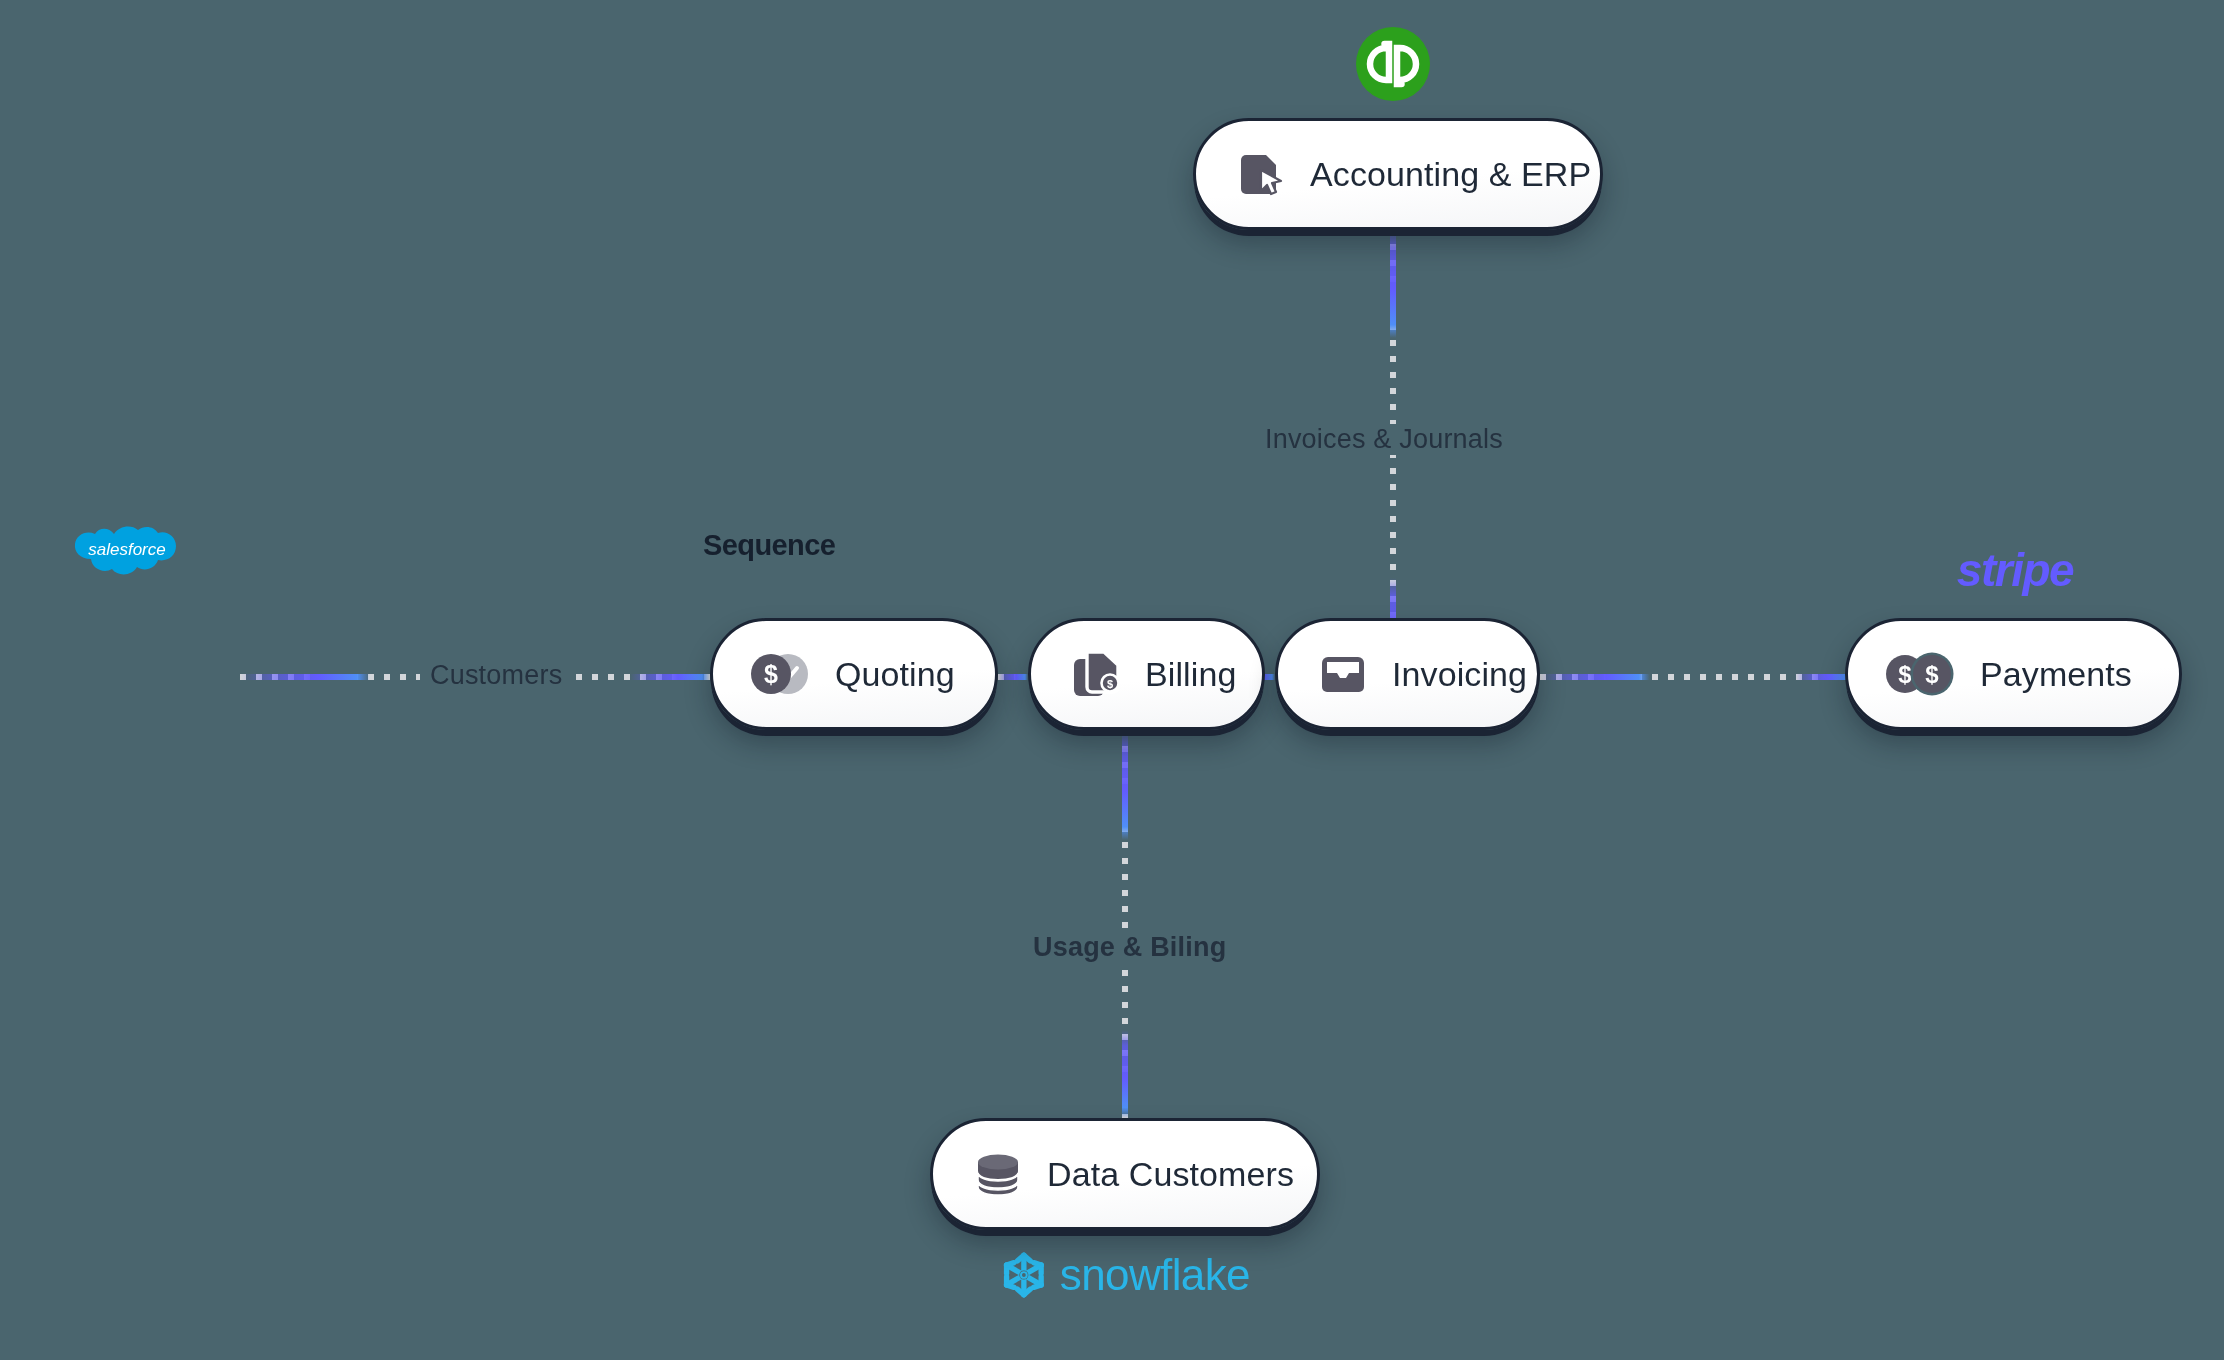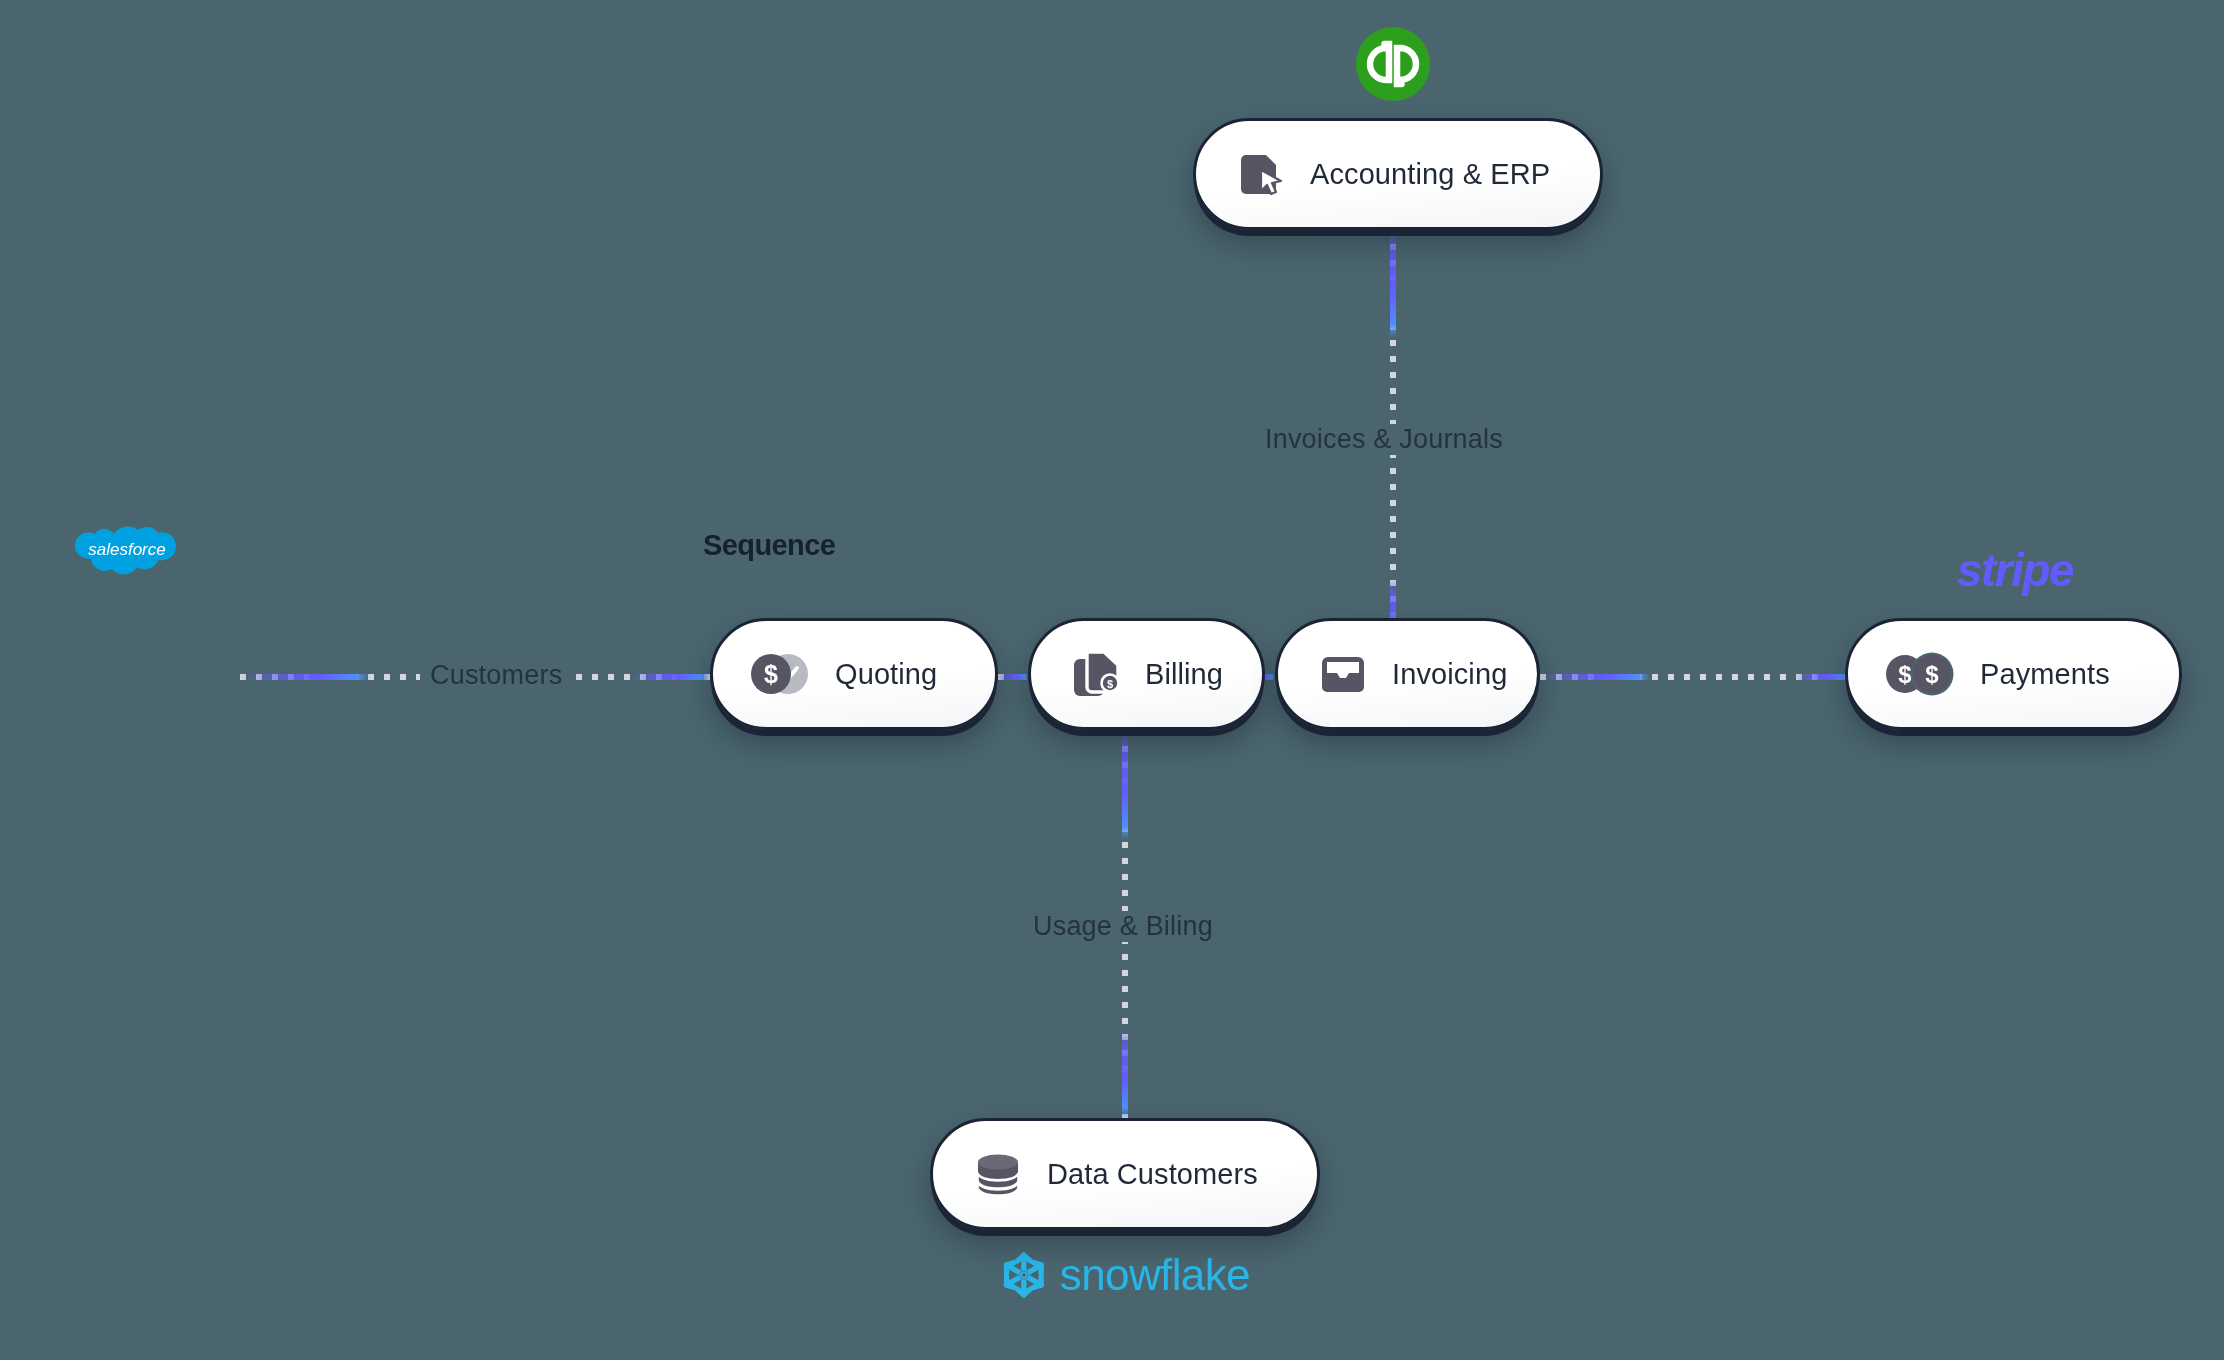--- a/index.html
+++ b/index.html
@@ -78,21 +78,21 @@
   .node-icon {
     flex: 0 0 auto;
     width: 54px;
     height: 54px;
     margin-right: 22px;
     display: flex;
     align-items: center;
     justify-content: center;
   }
   .node-label {
-    font-size: 29px;
+    font-size: 34px;
     color: #1f2937;
     letter-spacing: 0.1px;
     white-space: nowrap;
   }
 
   
   .edge-label {
     position: absolute;
     font-size: 27px;
     color: #253240;
@@ -168,21 +168,21 @@
 
   <div class="conn conn-v" style="left:1122px; top:730px; width:6px; height:388px;">
     <div class="pulse-v" style="top:0px; height:110px;"></div>
     <div class="pulse-v" style="top:300px; height:88px;"></div>
   </div>
 
   <div class="edge-label on-line" style="left:420px; top:660px;">Customers</div>
 
   <div class="edge-label on-line" style="left:1255px; top:424px;">Invoices &amp; Journals</div>
 
-  <div class="edge-label on-line" style="left:1023px; top:911px;">Usage &amp; Biling</div>
+  <div class="edge-label on-line" style="left:1023px; top:932px;font-weight:bold;">Usage &amp; Biling</div>
 
   <div class="section-title" style="left:703px; top:529px;">Sequence</div>
 
   <div class="brand" style="left:70px; top:524px; width:115px; height:62px;">
     <svg width="115" height="62" viewBox="0 0 115 62">
       <path d="M44 10 C49 2 61 0 68 6 C74 1 84 2 88 9 C96 6 106 12 106 22
                C106 32 97 38 88 36 C85 45 74 48 67 43 C62 52 48 53 42 45
                C34 50 22 45 21 35 C10 35 4 28 5 20 C6 11 16 6 25 10
                C29 3 39 3 44 10 Z" fill="#00a1e0"></path>
       <text x="57" y="31" font-family="'Liberation Sans',sans-serif" font-size="17" fill="#ffffff" text-anchor="middle" font-style="italic">salesforce</text>

